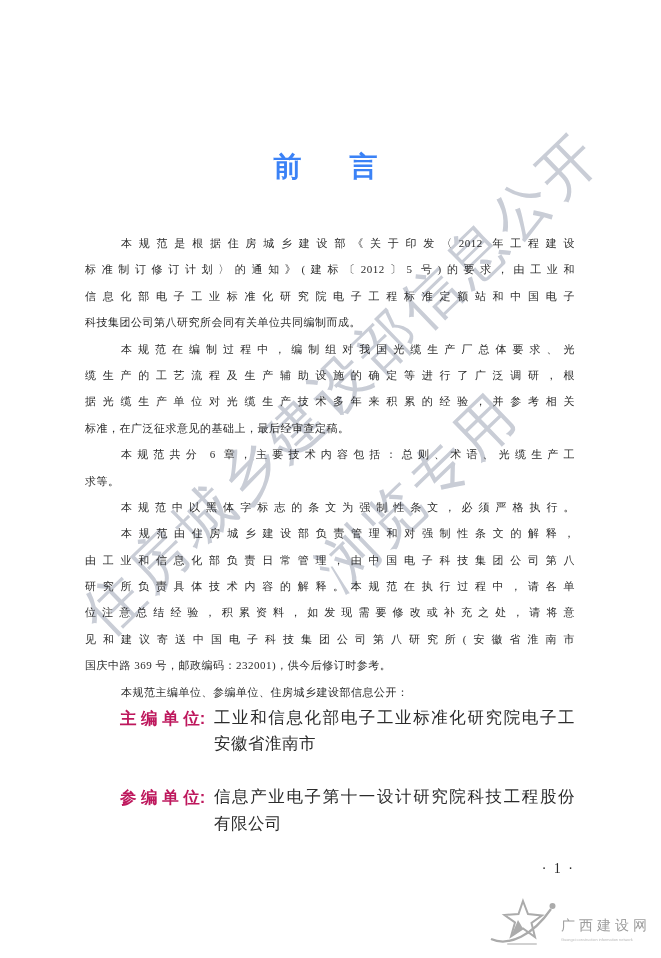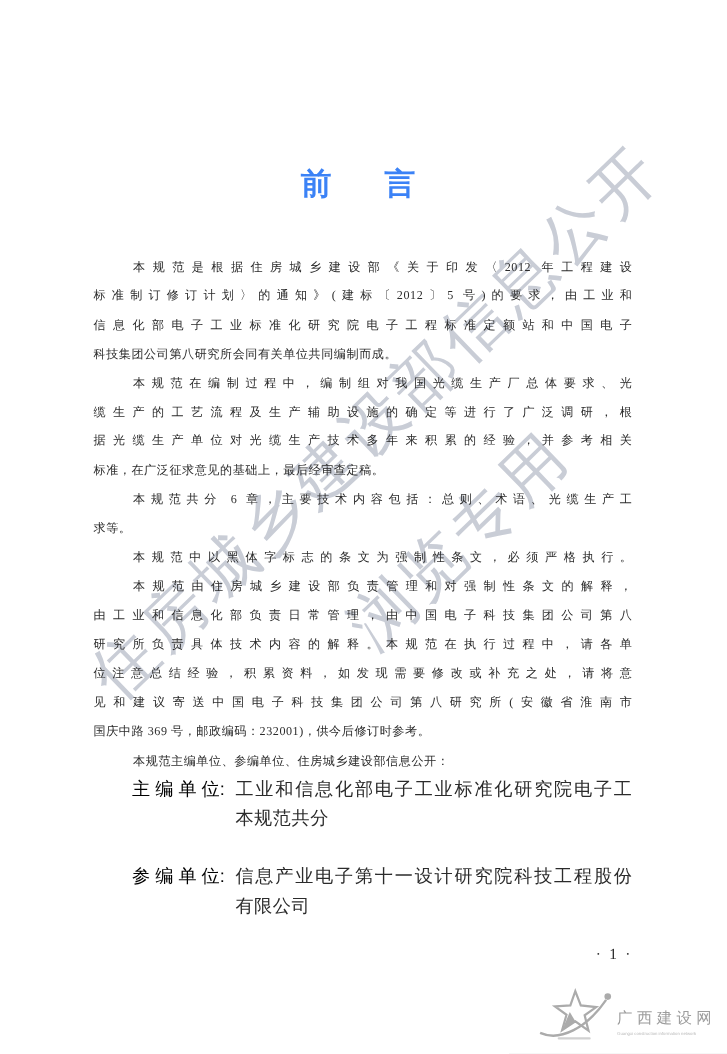--- a/index.html
+++ b/index.html
@@ -28,21 +28,21 @@
   .bline{
     font-size:11px;line-height:26.4px;height:26.4px;letter-spacing:.5px;
     text-justify:inter-character;
   }
   .bline.fill{text-align:justify;text-align-last:justify;}
   .bline.indent{padding-left:36px;}
   .erow{display:flex;font-size:16.5px;line-height:26.4px;height:26.4px;padding-left:35px;
         text-justify:inter-character;}
   .elabel{
     width:94px;flex:none;
-    font-family:"Liberation Sans","DejaVu Sans",sans-serif;font-weight:400;color:#000000;
+    font-family:"Liberation Sans","DejaVu Sans",sans-serif;font-weight:700;color:#be185d;
   }
   .etext{flex:1;letter-spacing:.5px;}
   .erow.fill .etext{text-align:justify;text-align-last:justify;}
   
   .pagenum{
     position:absolute;top:861px;left:85px;width:490px;text-align:right;z-index:1;
     font-size:14px;letter-spacing:2px;color:#2b2b2b;
   }
   
   .logo{position:absolute;left:485px;top:893px;width:164px;height:62px;z-index:1;color:#aaaaaa;}
@@ -127,21 +127,21 @@
         </div>
       </div>
     <div>
 
     <div class="erow fill">
           <span class="elabel">主 编 单 位:</span>
           <span class="etext">工业和信息化部电子工业标准化研究院电子工</span>
         </div>
         <div class="erow">
           <span class="elabel"></span>
-          <span class="etext">本规范共分</span>
+          <span class="etext">安徽省淮南市</span>
         </div>
         <div class="erow">
           <span class="elabel"></span>
         </div>
         <div class="erow fill">
           <span class="elabel">参 编 单 位:</span>
           <span class="etext">信息产业电子第十一设计研究院科技工程股份</span>
         </div>
         <div class="erow">
           <span class="elabel"></span>

